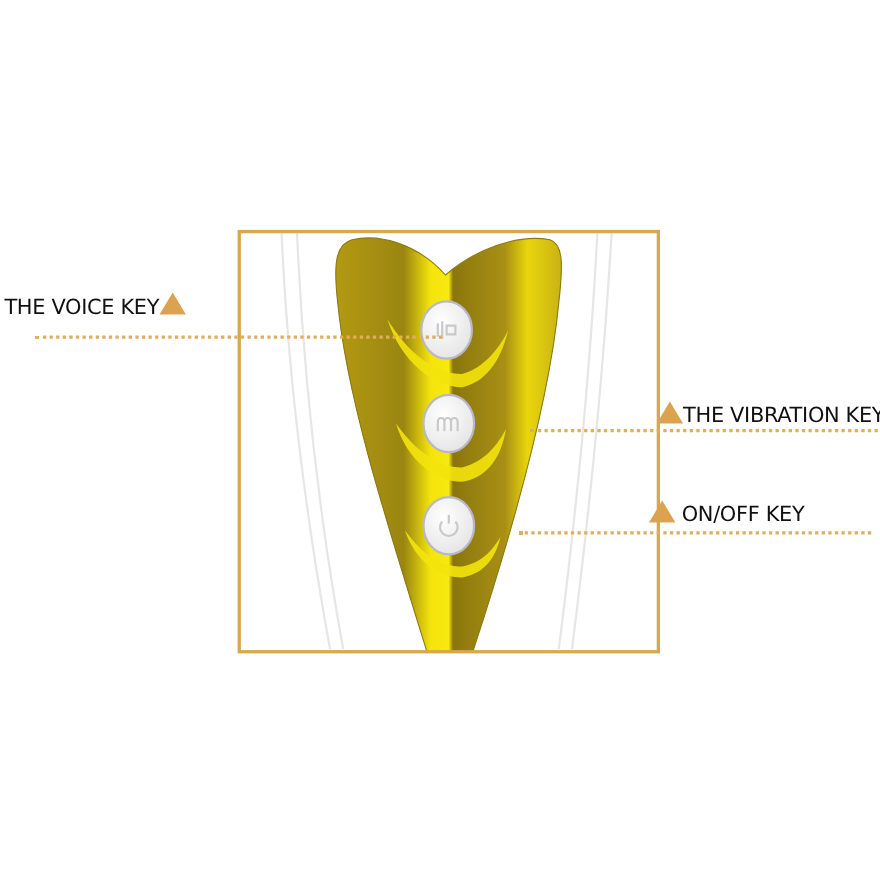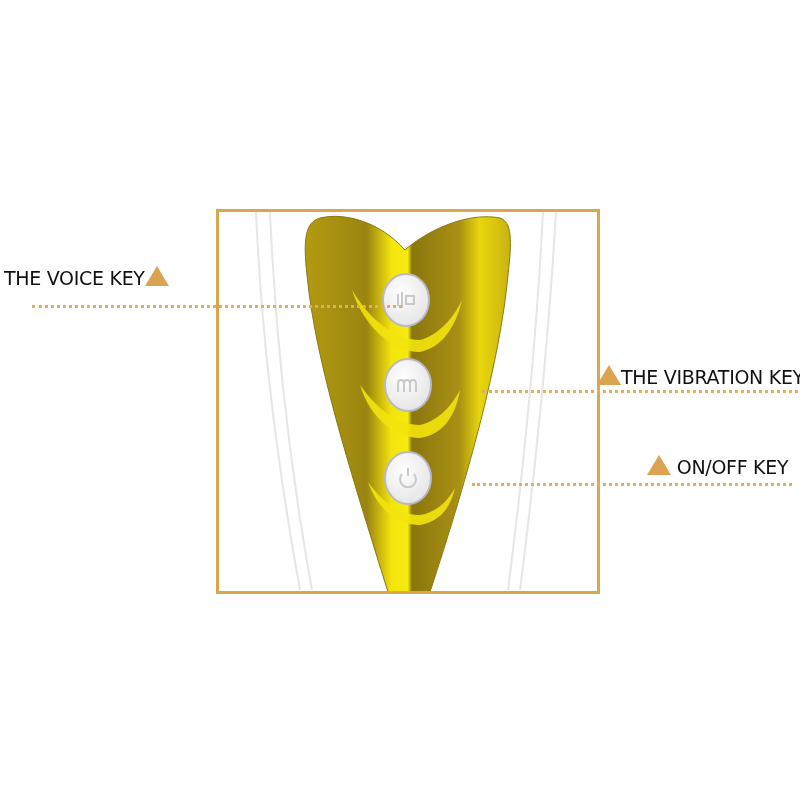--- a/index.html
+++ b/index.html
@@ -74,18 +74,18 @@
   <div class="label" style="left:4px; top:266px;">
     <span>THE VOICE KEY</span><span class="tri"></span>
   </div>
   <div class="dots" style="left:32px; top:305px; width:370px;"></div>
 
   <div class="label" style="left:597px; top:365px;">
     <span class="tri"></span><span>THE VIBRATION KEY</span>
   </div>
   <div class="dots" style="left:482px; top:390px; width:316px;"></div>
 
-  <div class="label" style="left:647px; top:455px;">
+  <div class="label" style="left:590px; top:455px;">
     <span class="tri"></span>&nbsp;<span>ON/OFF KEY</span>
   </div>
   <div class="dots" style="left:472px; top:483px; width:320px;"></div>
 
 </div>
 
 </body></html>

